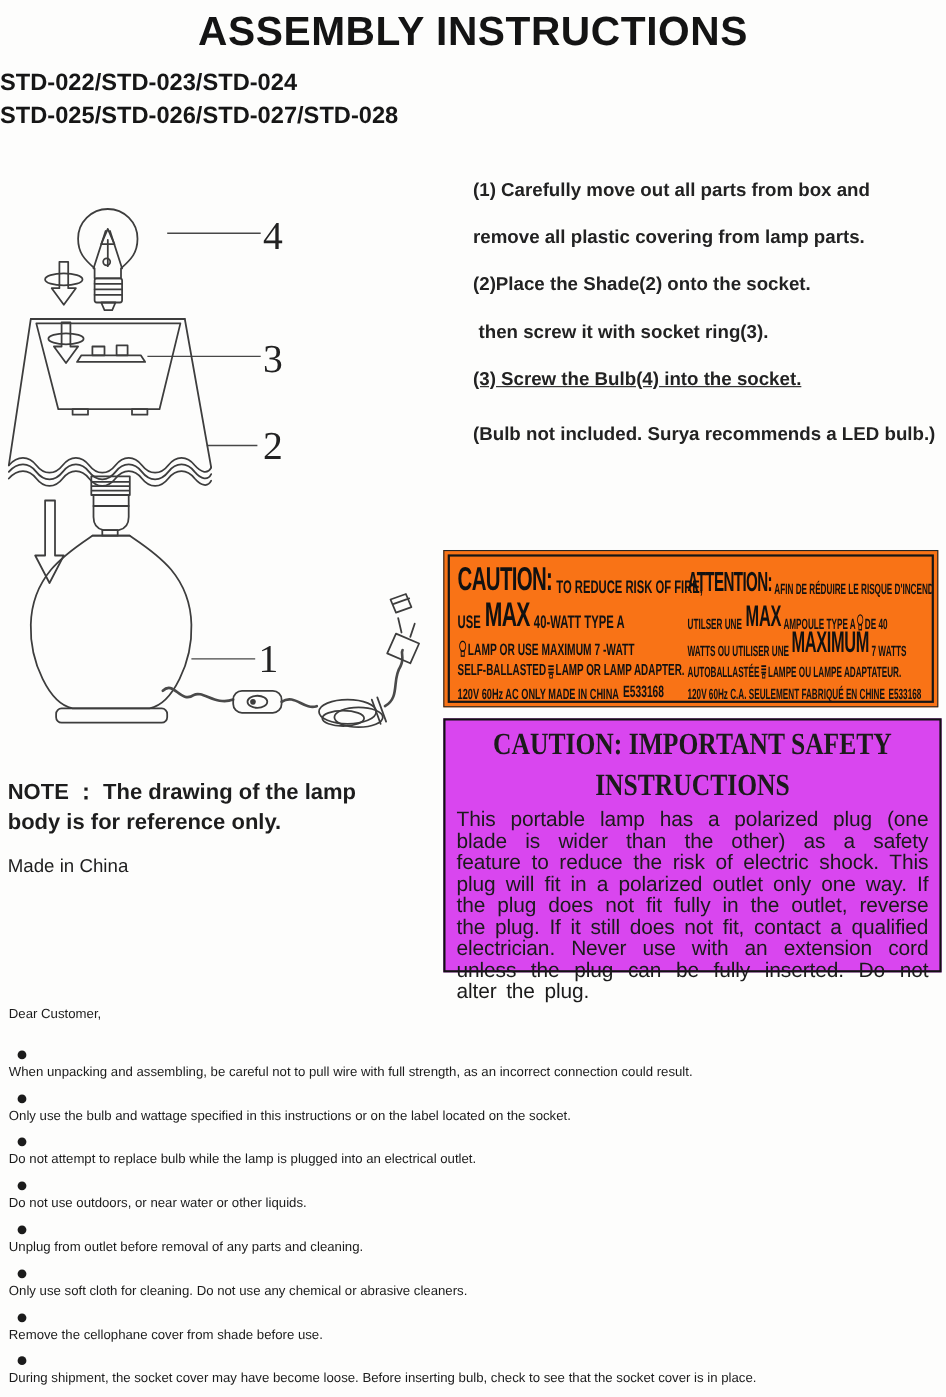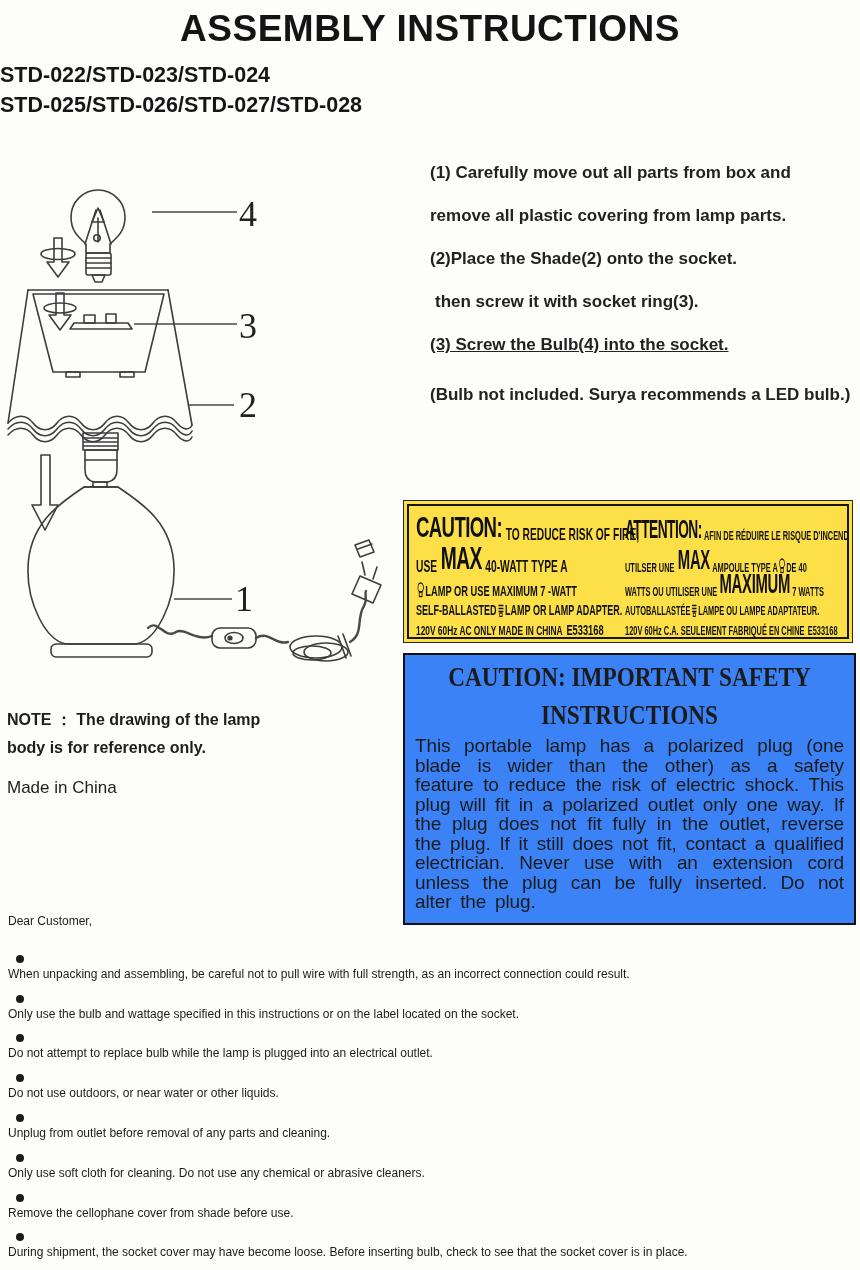--- a/index.html
+++ b/index.html
@@ -18,45 +18,45 @@
   .step.tight{margin-bottom:28px;text-decoration:underline;}
   .bulb-note{line-height:23px;}
   
   .diagram-svg{position:absolute;left:0;top:150px;}
   .part-num{position:absolute;font-family:"Liberation Serif",serif;
             font-size:36px;color:#222;line-height:1;}
   .ln{fill:none;stroke:#3d3d3d;stroke-width:1.6;stroke-linejoin:round;stroke-linecap:round;}
   .lnthin{fill:none;stroke:#474747;stroke-width:1.3;}
   .cord{fill:none;stroke:#4a4a4a;stroke-width:2.4;stroke-linecap:round;}
   
-  .note{position:absolute;left:7px;top:706px;font-size:16px;font-weight:bold;
+  .note{position:absolute;left:7px;top:706px;font-size:20px;font-weight:bold;
         line-height:28px;color:#1d1d1d;}
   .madein{position:absolute;left:7px;top:778px;font-size:17px;font-weight:normal;color:#1d1d1d;}
   
   .caution-label{position:absolute;left:403px;top:500px;width:450px;height:143px;
-                 border:1.5px solid #262626;padding:3px;box-sizing:border-box;background:#fde047;}
+                 border:1.5px solid #262626;padding:3px;box-sizing:border-box;background:#f97316;}
   .cl-inner{border:2.5px solid #161616;width:100%;height:100%;box-sizing:border-box;
             position:relative;overflow:hidden;}
   .cl-col{position:absolute;top:6px;white-space:nowrap;color:#111;}
   .cl-col-en{left:7px;transform:scaleX(.62);transform-origin:0 0;}
   .cl-col-fr{left:216px;transform:scaleX(.55);transform-origin:0 0;}
   .cl-row{display:flex;align-items:flex-end;white-space:nowrap;font-weight:bold;}
   .cl-row>span{line-height:1;display:inline-block;}
   .en-r1{height:30px;}.en-r2{height:32px;}.en-r3{height:24px;}.en-r4{height:19px;}.en-r5{height:20px;}
   .g4{margin-left:4px;}.g6{margin-left:6px;}
   .f-heading{font-size:30px;letter-spacing:-1px;}
   .f-max{font-size:31px;letter-spacing:-1px;}
   .f-16{font-size:16.5px;}.f-15{font-size:15px;}.f-14{font-size:14.5px;}.f-13{font-size:13.5px;}
   .f-cert{font-size:15px;}
   .fr-heading{font-size:25px;letter-spacing:-1px;}
   .fr-max{font-size:27px;letter-spacing:-.5px;}
   .bulb-ic{margin:0 2px;}
   
-  .safety-box{position:absolute;left:403px;top:653px;width:453px;height:272px;
-              border:2.5px solid #111;box-sizing:border-box;background:#3b82f6;color:#1b1b1b;}
+  .safety-box{position:absolute;left:403px;top:653px;width:453px;height:231px;
+              border:2.5px solid #111;box-sizing:border-box;background:#d946ef;color:#1b1b1b;}
   .sb-t1,.sb-t2{font-family:"Liberation Serif",serif;font-weight:bold;font-size:28px;
                 text-align:center;line-height:30px;transform:scaleX(.83);transform-origin:50% 0;}
   .sb-t1{margin-top:7px;}
   .sb-t2{margin-top:8px;}
   .sb-body{margin-top:6px;padding:0 10px;font-size:19px;line-height:19.5px;
            text-align:justify;word-spacing:3.5px;letter-spacing:-.1px;}
   
   .letter{position:absolute;left:8px;top:910px;width:775px;font-size:12px;
           line-height:23.8px;color:#1b1b1b;}
   .salutation{margin-bottom:13px;}

